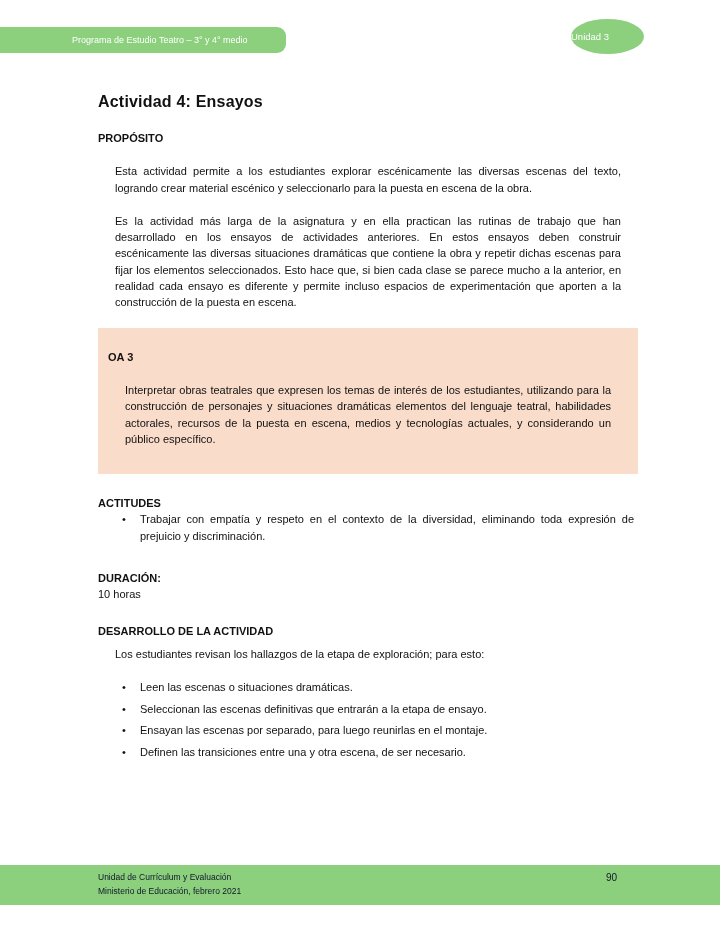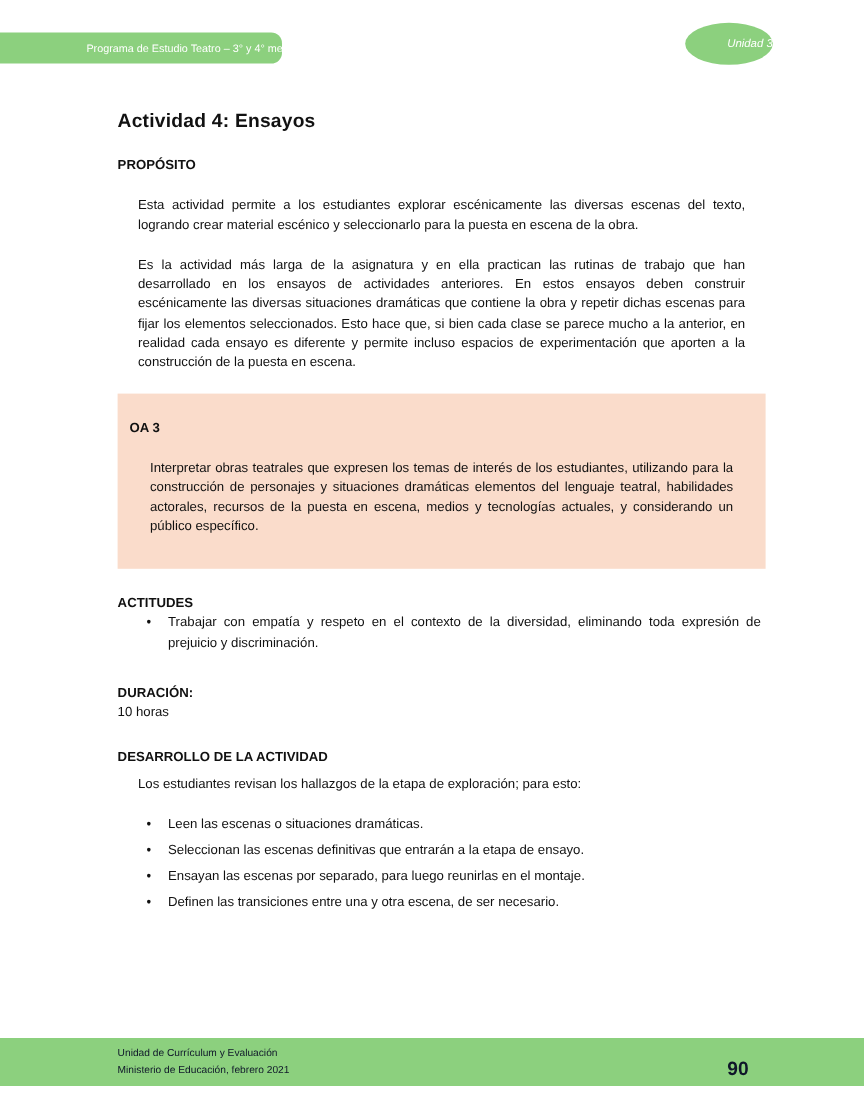--- a/index.html
+++ b/index.html
@@ -8,31 +8,31 @@
     --ink:#111;
   }
   html,body{margin:0;padding:0;}
   body{
     width:720px;height:932px;position:relative;overflow:hidden;
     background:#ffffff;color:var(--ink);
     font-family:"Liberation Sans","DejaVu Sans",sans-serif;
   }
   
   .header-badge{
-    position:absolute;left:0;top:27px;width:235px;height:26px;
+    position:absolute;left:0;top:27px;width:286px;height:26px;
     background:var(--green);border-radius:0 9px 9px 0;
     color:#fff;font-size:9px;line-height:26px;
     text-align:left;padding-left:72px;box-sizing:border-box;
     white-space:nowrap;
   }
   .unit-badge{
     position:absolute;left:571px;top:19px;width:73px;height:35px;
     background:var(--green);border-radius:50%;
     color:#fff;font-size:9.5px;
-    display:flex;align-items:center;justify-content:flex-end;font-style:italic;
+    display:flex;align-items:center;justify-content:flex-start;
   }
   
   .page-title{
     position:absolute;left:98px;top:82px;
     font-size:16px;font-weight:bold;letter-spacing:.2px;
   }
   
   .content{
     position:absolute;left:98px;top:130px;width:540px;
     font-size:11px;line-height:16.3px;
@@ -63,22 +63,22 @@
   .footer-bar{
     position:absolute;left:0;top:865px;width:720px;height:40px;
     background:var(--green);box-sizing:border-box;
     color:#0f172a;
   }
   .footer-credits{
     position:absolute;left:98px;top:6px;
     font-size:8.5px;line-height:13.5px;
   }
   .footer-page{
-    position:absolute;left:606px;top:18px;
-    font-size:16px;font-weight:bold;
+    position:absolute;left:606px;top:7px;
+    font-size:10px;font-weight:normal;
   }
 </style>
 </head>
 <body>
 
 <div class="header-badge">Programa de Estudio Teatro – 3° y 4° medio</div>
 <div class="unit-badge">
   <span>Unidad 3</span>
 </div>
 

